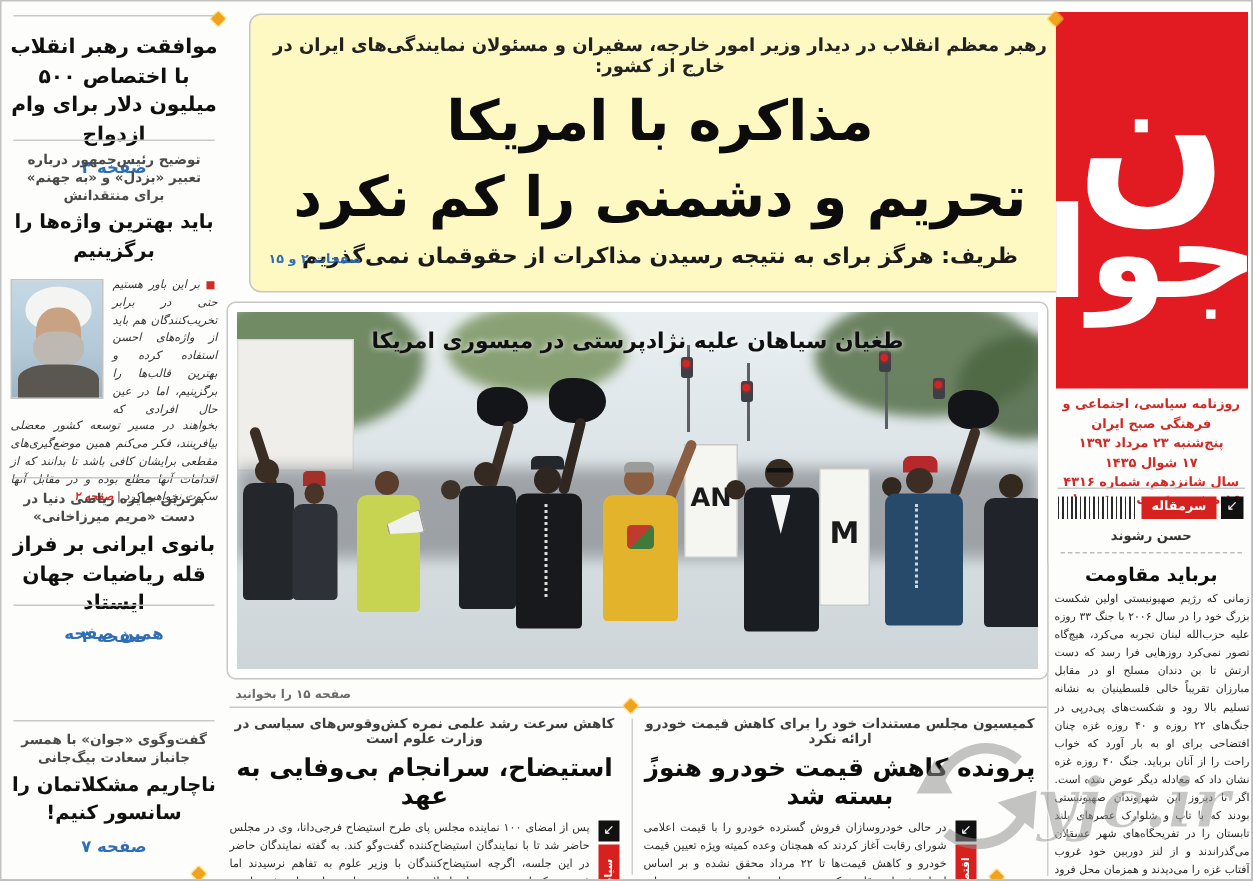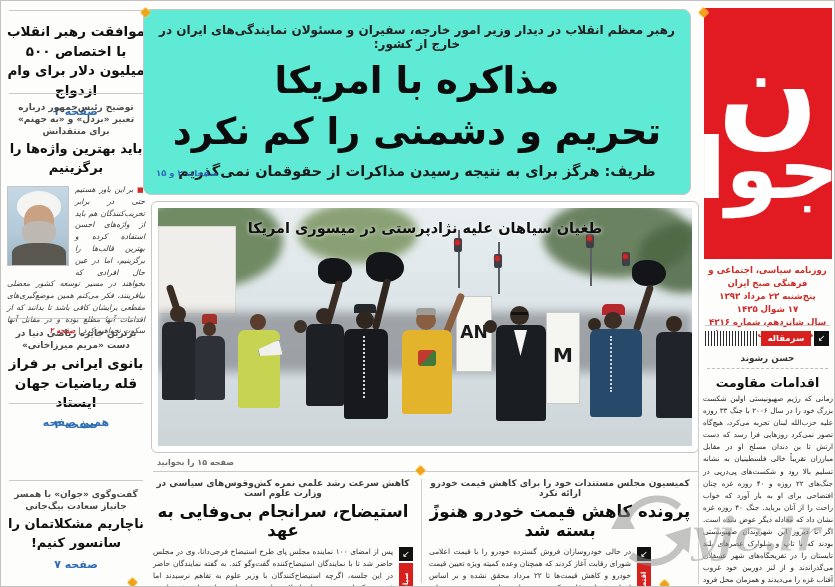--- a/index.html
+++ b/index.html
@@ -26,22 +26,22 @@
   .sb-body { font-size:7.6px; color:#333; text-align:justify; line-height:1.55;font-style:italic; }
   .rouhani { float:left; width:62px; height:80px; margin:2px 6px 2px 0; border:1px solid #c4c4c2; position:relative; overflow:hidden;
              background:linear-gradient(180deg,#c5d8e4 0%,#b3c9d8 60%,#9db4c4 100%); }
   .rh-turban { position:absolute; left:9px; top:4px; width:44px; height:30px; background:#f4f4f2; border-radius:50% 50% 45% 45%; }
   .rh-face { position:absolute; left:16px; top:18px; width:30px; height:34px; background:#c9a183; border-radius:46% 46% 40% 40%; }
   .rh-beard { position:absolute; left:14px; top:34px; width:34px; height:24px; background:#bdb8b2; border-radius:40% 40% 50% 50%; }
   .rh-robe { position:absolute; left:4px; top:56px; width:54px; height:24px; background:#5a5650; border-radius:40% 40% 0 0; }
   .red-bullet { color:#d22a26; font-size:7px; }
 
   
-  .lead-box { position:absolute; left:142px; top:8px; width:548px; height:186px;
-              border:1px solid #c6c6c4; border-radius:8px; background:#5eead4; text-align:center; direction:rtl; }
+  .lead-box { position:absolute; left:165px; top:8px; width:548px; height:186px;
+              border:1px solid #c6c6c4; border-radius:8px; background:#fef9c3; text-align:center; direction:rtl; }
   .lead-kicker { margin-top:13px; font-size:12px; color:#222; font-weight:bold; }
   .lead-h1 { font-size:37px; line-height:51px; font-weight:bold; color:#0c0c0c; letter-spacing:-1px; cursor:pointer; }
   .lead-sub { margin-top:6px; font-size:14.5px; font-weight:bold; color:#1b1b1b; }
   .lead-pages { position:absolute; left:12px; bottom:16px; font-size:8.5px; color:#2f6eb5; font-weight:bold; cursor:pointer; }
 
   
   .photo-box { position:absolute; left:150px; top:200px; width:548px; height:252px;
                border:1px solid #c6c6c4; border-radius:6px; background:#fff; }
   .photo { position:absolute; left:6px; top:6px; width:534px; height:238px; overflow:hidden;
            background:linear-gradient(180deg,#e9eff1 0%,#dbe3e6 45%,#cdd5d9 100%); }
@@ -293,21 +293,21 @@
       <div>۱۷ شوال ۱۴۳۵</div>
       <div>سال شانزدهم، شماره ۴۳۱۶</div>
       <div>۱۶ صفحه، قیمت: ۵۰۰ تومان</div>
     </div>
     <div class="hline" style="left:4px; top:324px; width:125px;"></div>
     <div class="barcode"></div>
     <div class="edit-btn">سرمقاله</div>
     <div class="edit-icon">↙</div>
     <div class="author">حسن رشوند</div>
     <div class="dashline"></div>
-    <div class="ed-title">اقدامات مقاومت</div>
+    <div class="ed-title">برباید مقاومت</div>
     <div class="ed-body">زمانی که رژیم صهیونیستی اولین شکست بزرگ خود را در سال ۲۰۰۶ با جنگ ۳۳ روزه علیه حزب‌الله لبنان تجربه می‌کرد، هیچ‌گاه تصور نمی‌کرد روزهایی فرا رسد که دست ارتش تا بن دندان مسلح او در مقابل مبارزان تقریباً خالی فلسطینیان به نشانه تسلیم بالا رود و شکست‌های پی‌درپی در جنگ‌های ۲۲ روزه و ۴۰ روزه غزه چنان افتضاحی برای او به بار آورد که خواب راحت را از آنان برباید. جنگ ۴۰ روزه غزه نشان داد که معادله دیگر عوض شده است. اگر تا دیروز این شهروندان صهیونیستی بودند که با تاپ و شلوارک عصرهای بلند تابستان را در تفریحگاه‌های شهر عسقلان می‌گذراندند و از لنز دوربین خود غروب آفتاب غزه را می‌دیدند و همزمان محل فرود موشک و راکت‌های مقاومت را رصد می‌کردند، امروز باید با صدای آژیر خطر به پناهگاه‌ها بخزند و از ترس موشک‌های حماس و گروه‌های فلسطینی در امان نمانند. مردم مظلوم فلسطین به ویژه ملت مقاوم غزه در طول این چند جنگ همه معادلات را بر هم زدند و به جهانیان نشان دادند که مقاومت تنها راه پیروزی است و چه زمان‌هایی که خوش‌بین به</div>
   </div>
 
   <div class="wmark">
     <svg width="227" height="106" viewBox="0 0 227 106" xmlns="http://www.w3.org/2000/svg">
       <g fill="none" stroke="#8f8f8d" stroke-width="7">
         <path d="M 70 30 A 33 33 0 0 0 18 42"></path>
         <path d="M 22 78 A 33 33 0 0 0 74 64"></path>
       </g>
       <g fill="#8f8f8d">

